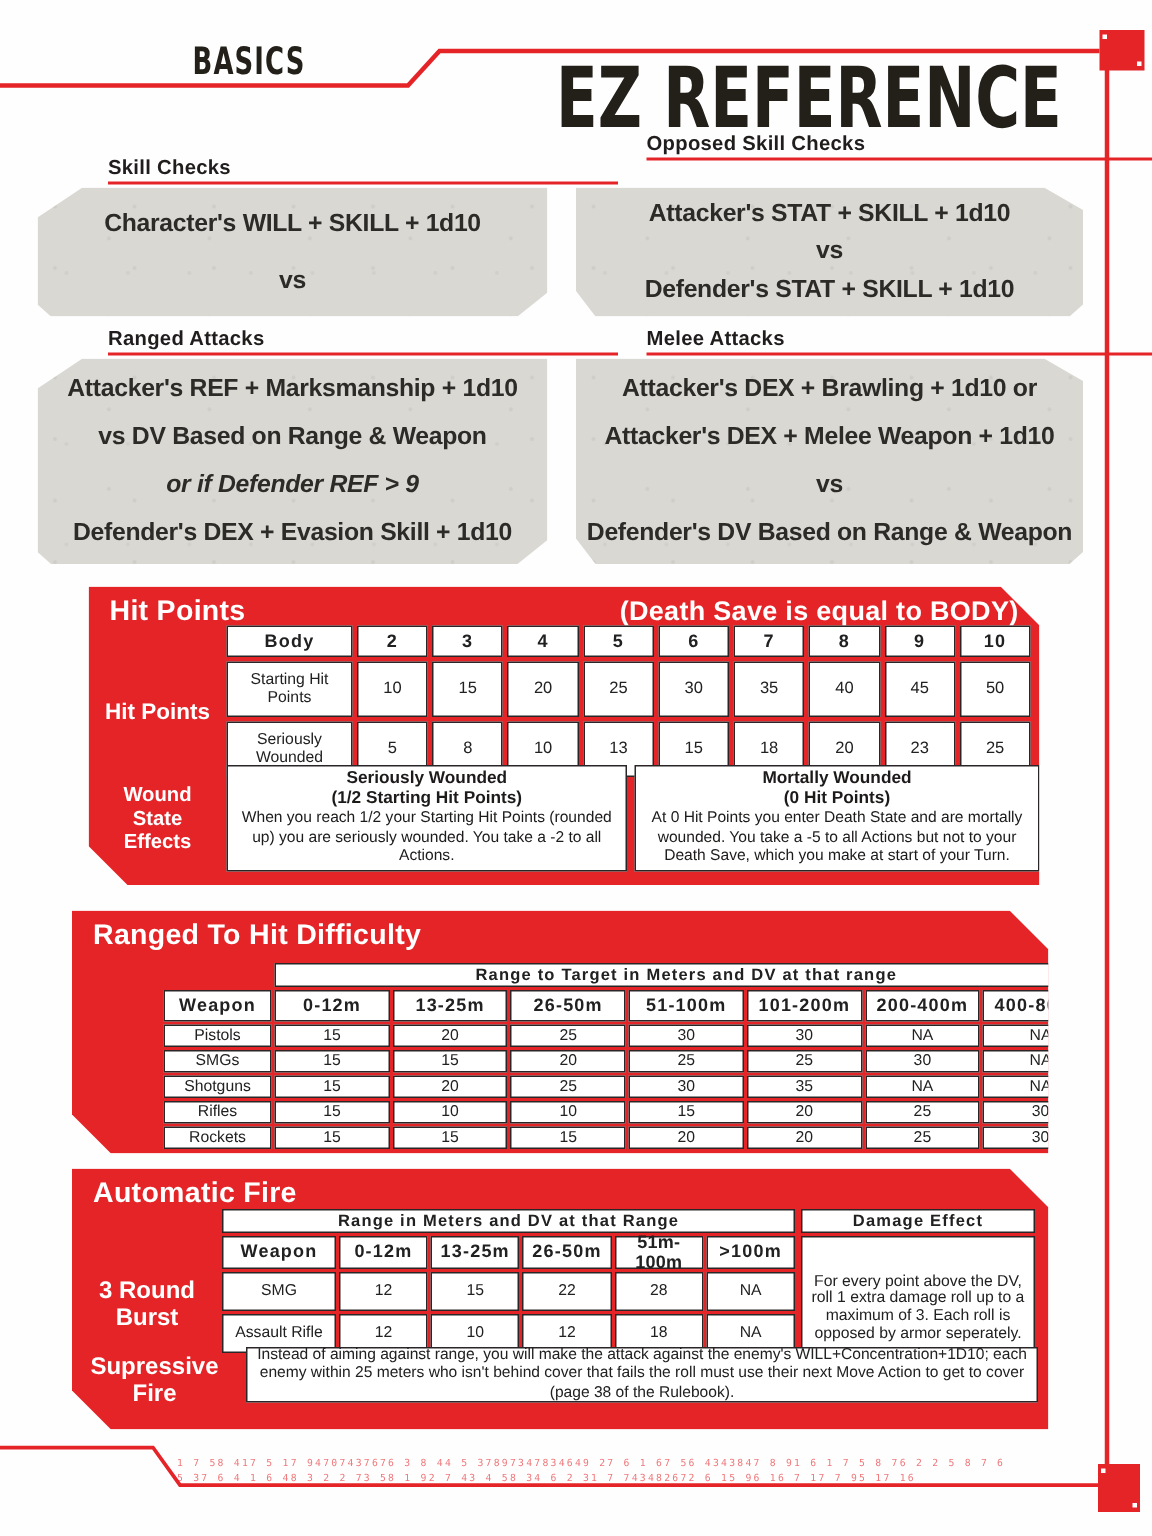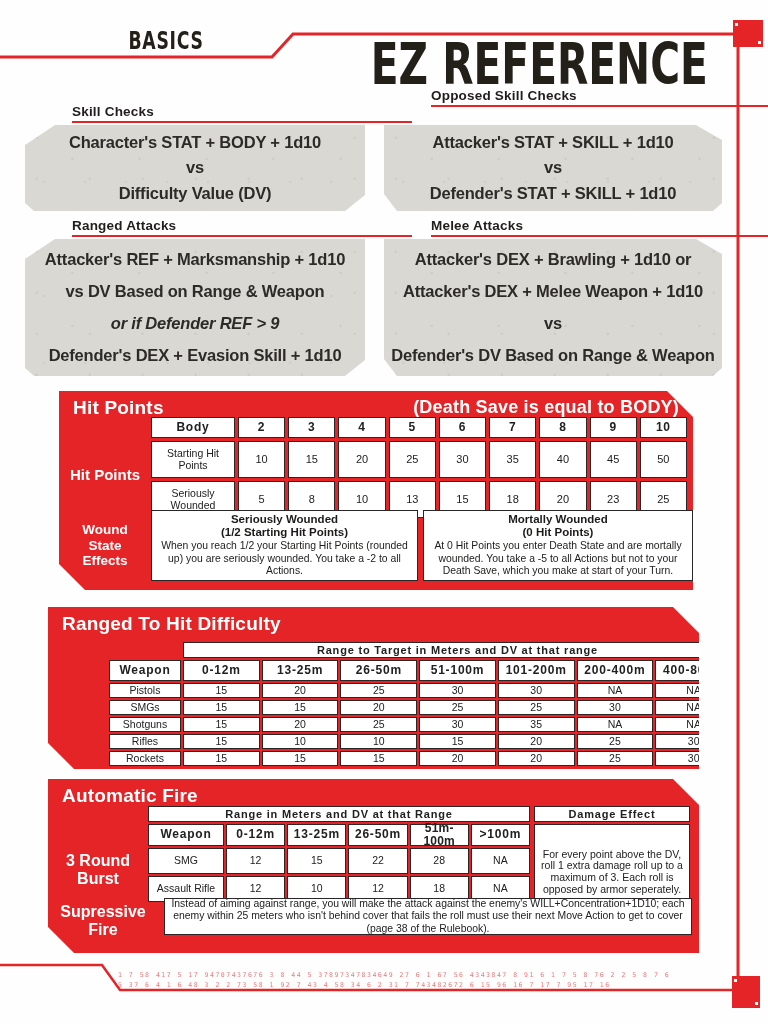--- a/index.html
+++ b/index.html
@@ -102,23 +102,22 @@
   </div>
 
   <div class="basics">BASICS</div>
   <div class="ez-title">EZ REFERENCE</div>
 
   <div class="fcol" style="left:25px;top:104px;width:340px">
     <div class="fhead">Skill Checks</div>
     <div class="frule"></div>
   </div>
   <div class="graybox cutL" style="left:25px;top:125px;width:340px;height:86px">
-    <div class="fline">Character's STAT + BODY + 1d10</div>
+    <div class="fline">Character's WILL + SKILL + 1d10</div>
     <div class="fline">vs</div>
-    <div class="fline">Difficulty Value (DV)</div>
   </div>
 
   <div class="fcol" style="left:384px;top:88px;width:338px">
     <div class="fhead">Opposed Skill Checks</div>
     <div class="frule"></div>
   </div>
   <div class="graybox cutR" style="left:384px;top:125px;width:338px;height:86px">
     <div class="fline">Attacker's STAT + SKILL + 1d10</div>
     <div class="fline">vs</div>
     <div class="fline">Defender's STAT + SKILL + 1d10</div>

